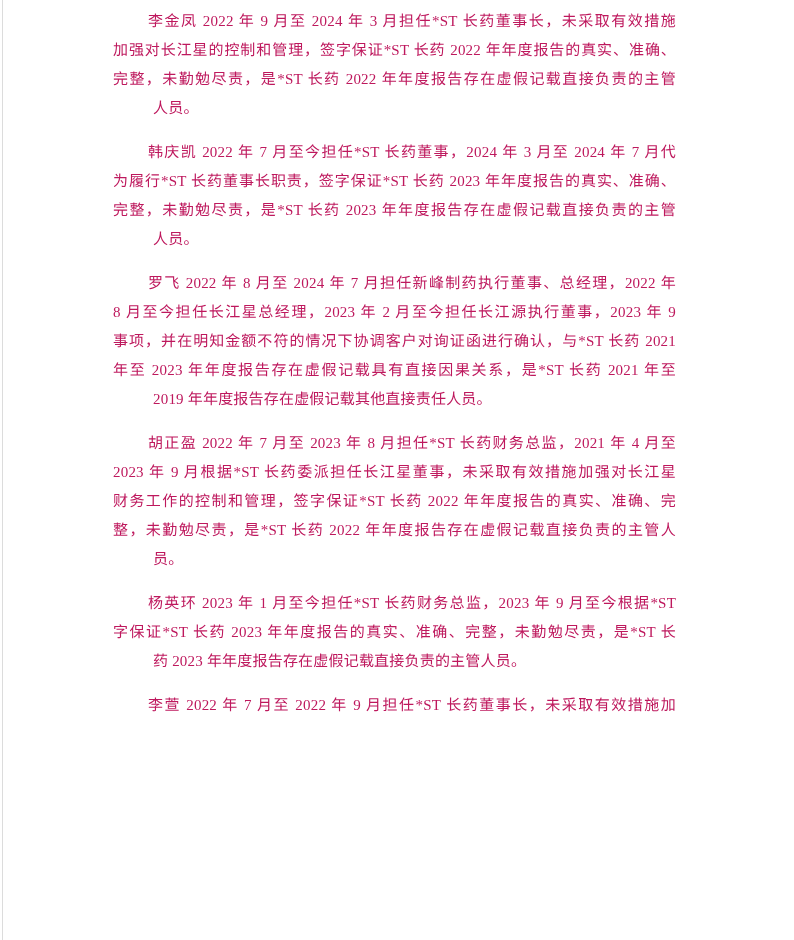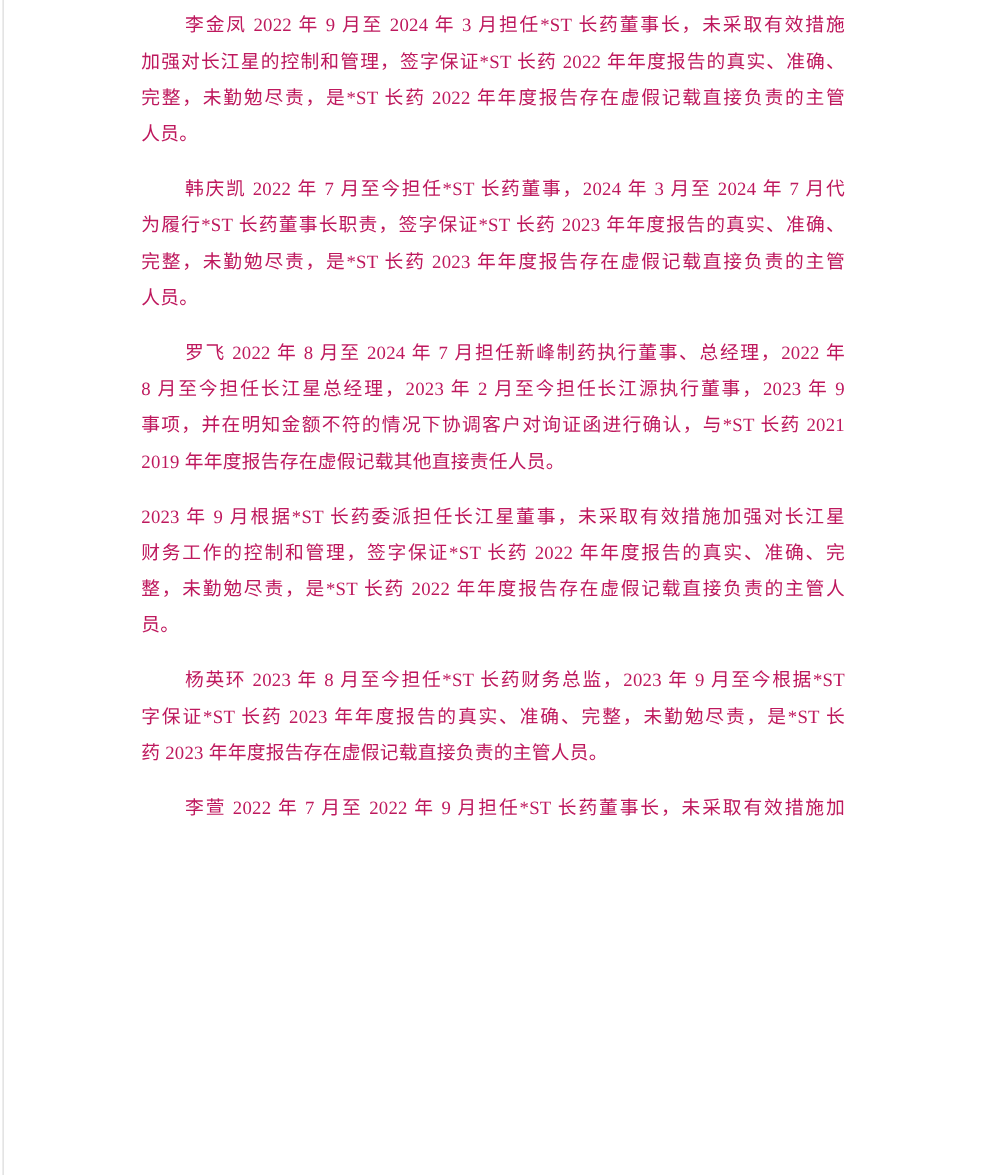--- a/index.html
+++ b/index.html
@@ -42,20 +42,21 @@
     letter-spacing: 0.2px;
     text-align: justify;
     text-align-last: justify;
     white-space: normal;
   }
   .line.first {
     text-indent: 35px;
   }
   .line.last {
     text-align-last: left;
+    margin-left: 40px;
   }
 </style>
 </head>
 <body>
 
 <div class="page">
   <div class="edge-line"></div>
   <div class="content">
 
     <div class="para">
@@ -69,33 +70,35 @@
       <div class="line first">韩庆凯 2022 年 7 月至今担任*ST 长药董事，2024 年 3 月至 2024 年 7 月代</div>
       <div class="line">为履行*ST 长药董事长职责，签字保证*ST 长药 2023 年年度报告的真实、准确、</div>
       <div class="line">完整，未勤勉尽责，是*ST 长药 2023 年年度报告存在虚假记载直接负责的主管</div>
       <div class="line last">人员。</div>
     </div>
 
     <div class="para">
       <div class="line first">罗飞 2022 年 8 月至 2024 年 7 月担任新峰制药执行董事、总经理，2022 年</div>
       <div class="line">8 月至今担任长江星总经理，2023 年 2 月至今担任长江源执行董事，2023 年 9</div>
       <div class="line">事项，并在明知金额不符的情况下协调客户对询证函进行确认，与*ST 长药 2021</div>
+      <div class="line">年至 2023 年年度报告存在虚假记载具有直接因果关系，是*ST 长药 2021 年至</div>
       <div class="line last">2019 年年度报告存在虚假记载其他直接责任人员。</div>
     </div>
 
 
     <div class="para">
+      <div class="line first">胡正盈 2022 年 7 月至 2023 年 8 月担任*ST 长药财务总监，2021 年 4 月至</div>
       <div class="line">2023 年 9 月根据*ST 长药委派担任长江星董事，未采取有效措施加强对长江星</div>
       <div class="line">财务工作的控制和管理，签字保证*ST 长药 2022 年年度报告的真实、准确、完</div>
       <div class="line">整，未勤勉尽责，是*ST 长药 2022 年年度报告存在虚假记载直接负责的主管人</div>
       <div class="line last">员。</div>
     </div>
 
     <div class="para">
-      <div class="line first">杨英环 2023 年 8 月至今担任*ST 长药财务总监，2023 年 9 月至今根据*ST</div>
+      <div class="line first">杨英环 2023 年 1 月至今担任*ST 长药财务总监，2023 年 9 月至今根据*ST</div>
       <div class="line">字保证*ST 长药 2023 年年度报告的真实、准确、完整，未勤勉尽责，是*ST 长</div>
       <div class="line last">药 2023 年年度报告存在虚假记载直接负责的主管人员。</div>
     </div>
 
     <div class="para">
       <div class="line first">李萱 2022 年 7 月至 2022 年 9 月担任*ST 长药董事长，未采取有效措施加</div>
     </div>
 
   </div>
 </div>

